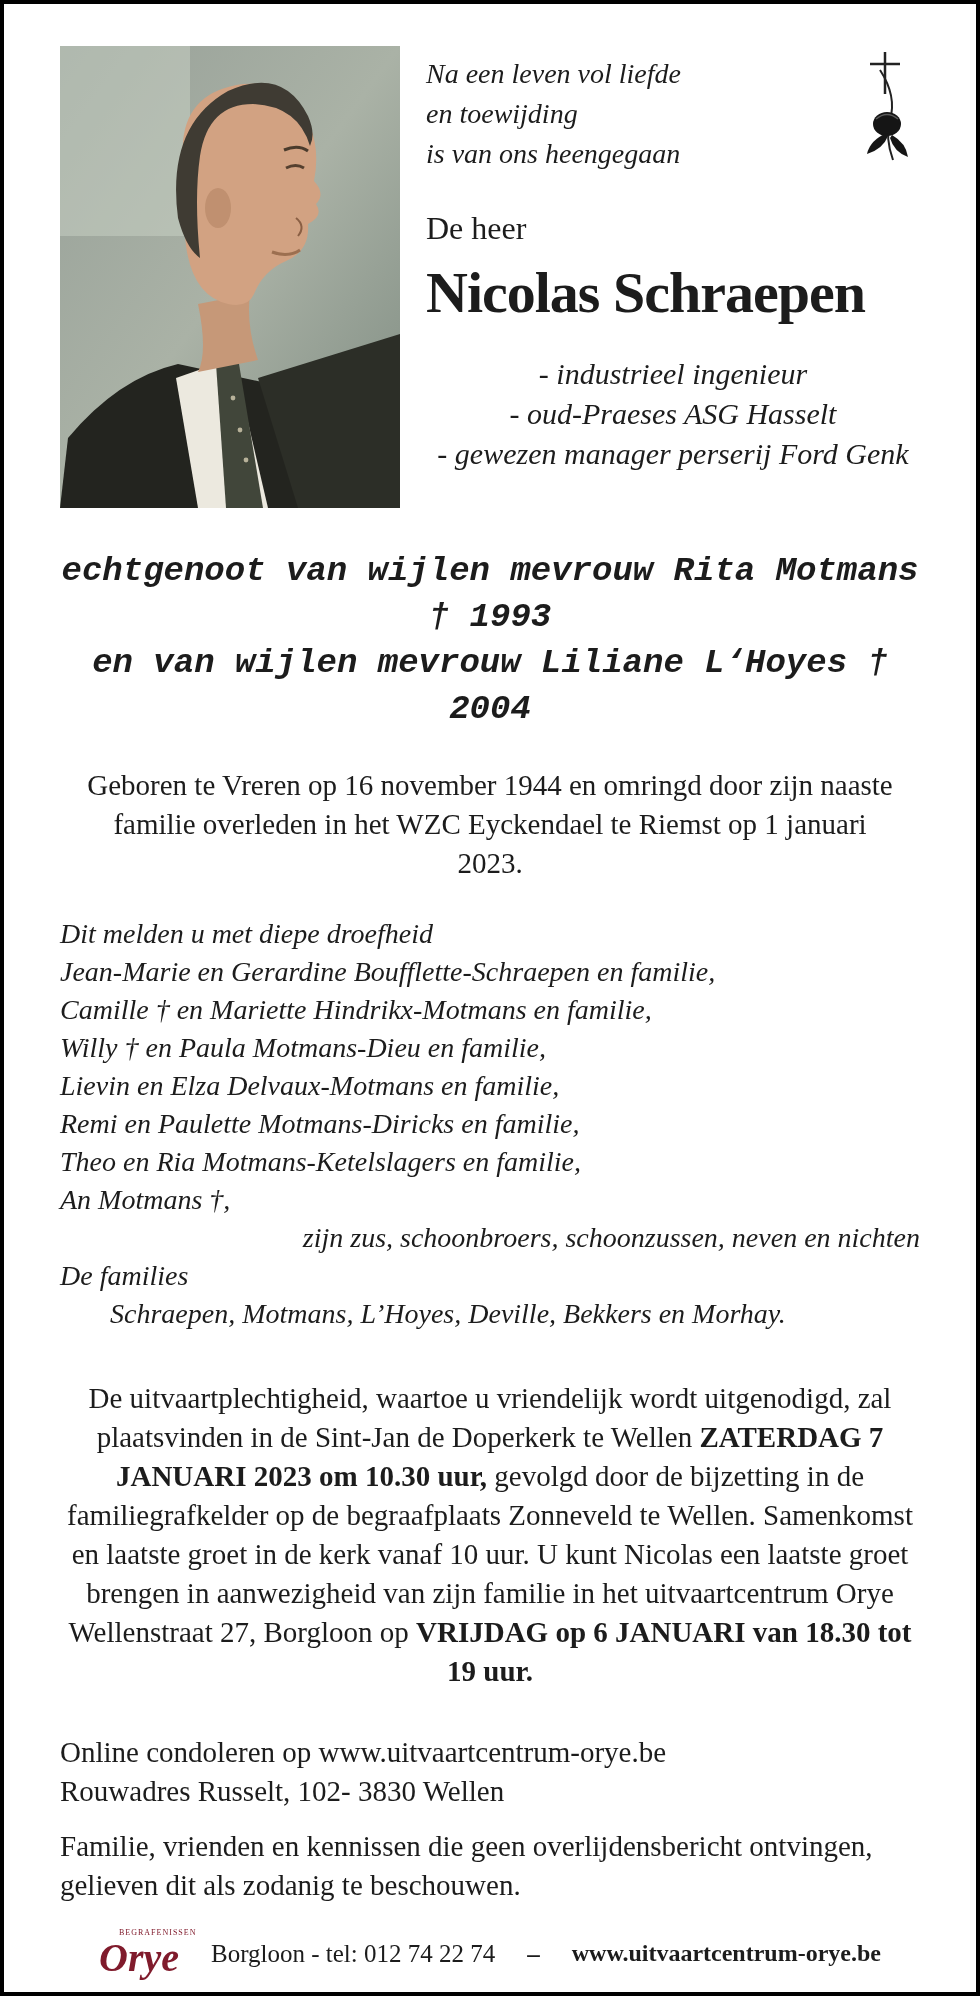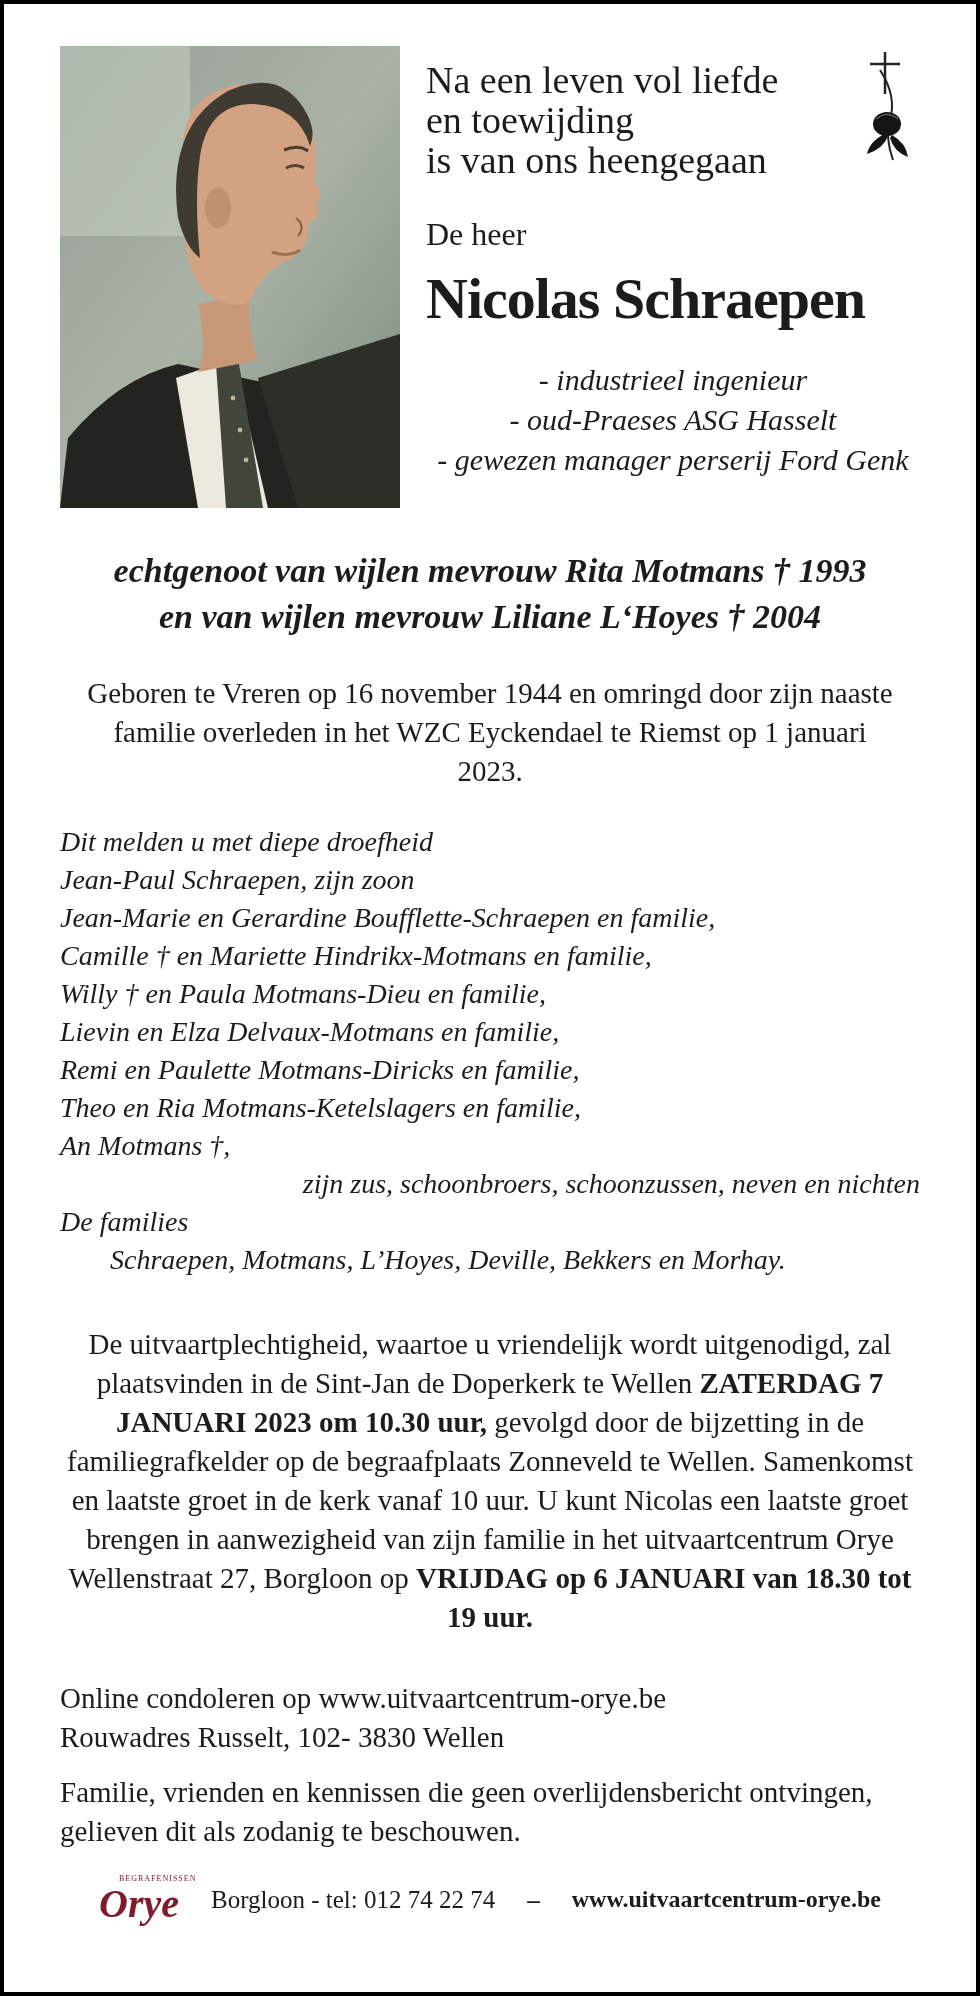--- a/index.html
+++ b/index.html
@@ -16,28 +16,28 @@
     padding:42px 56px 0 56px;
     position:relative;
     overflow:hidden;
   }
 
   
   .top { display:flex; }
   .photo-frame { width:340px; height:462px; flex:none; overflow:hidden; }
   .photo-frame svg { display:block; width:100%; height:100%; }
   .right-col { flex:1; padding-left:26px; position:relative; }
-  .intro { font-size:38px; line-height:40px; margin-top:14px; }
+  .intro { font-style:italic; font-size:28px; line-height:40px; margin-top:8px; }
   .salutation { font-size:32px; margin-top:36px; }
   .deceased-name { font-size:58px; font-weight:bold; letter-spacing:-1px; margin-top:12px; white-space:nowrap; }
   .title-lines { font-style:italic; font-size:30px; line-height:40px; margin-top:28px; text-align:center; }
   .cross-rose { position:absolute; top:2px; right:2px; width:66px; height:124px; }
 
   
-  .spouse { text-align:center; font-style:italic; font-weight:bold; font-size:34px; line-height:46px; margin-top:40px; }
+  .spouse { text-align:center; font-style:italic; font-weight:bold; font-size:34px; line-height:46px; margin-top:40px;font-family:Liberation Mono, monospace; }
   .birth { text-align:center; font-size:29px; line-height:39px; margin-top:34px; padding:0 26px; }
   .family { font-style:italic; font-size:28px; line-height:38px; margin-top:32px; }
   .family .relation { text-align:right; }
   .family .families-names { padding-left:50px; }
   .funeral { text-align:center; font-size:29px; line-height:39px; margin-top:46px; padding:0 2px; }
   .funeral .bold { font-weight:bold; }
   .condolence { font-size:29px; line-height:39px; margin-top:42px; }
   .notice { font-size:29px; line-height:39px; margin-top:16px; max-width:830px; }
 
   
@@ -124,21 +124,20 @@
 
   <div class="spouse">
     <div>echtgenoot van wijlen mevrouw Rita Motmans † 1993</div>
     <div>en van wijlen mevrouw Liliane L‘Hoyes † 2004</div>
   </div>
 
   <div class="birth">Geboren te Vreren op 16 november 1944 en omringd door zijn naaste familie overleden in het WZC Eyckendael te Riemst op 1 januari 2023.</div>
 
   <div class="family">
     <div>Dit melden u met diepe droefheid</div>
-    <div>Jean-Paul Schraepen, zijn zoon</div>
     <div>Jean-Marie en Gerardine Boufflette-Schraepen en familie,</div>
     <div>Camille † en Mariette Hindrikx-Motmans en familie,</div>
     <div>Willy † en Paula Motmans-Dieu en familie,</div>
     <div>Lievin en Elza Delvaux-Motmans en familie,</div>
     <div>Remi en Paulette Motmans-Diricks en familie,</div>
     <div>Theo en Ria Motmans-Ketelslagers en familie,</div>
     <div>An Motmans †,</div>
     <div class="relation">zijn zus, schoonbroers, schoonzussen, neven en nichten</div>
     <div>De families</div>
     <div class="families-names">Schraepen, Motmans, L’Hoyes, Deville, Bekkers en Morhay.</div>

